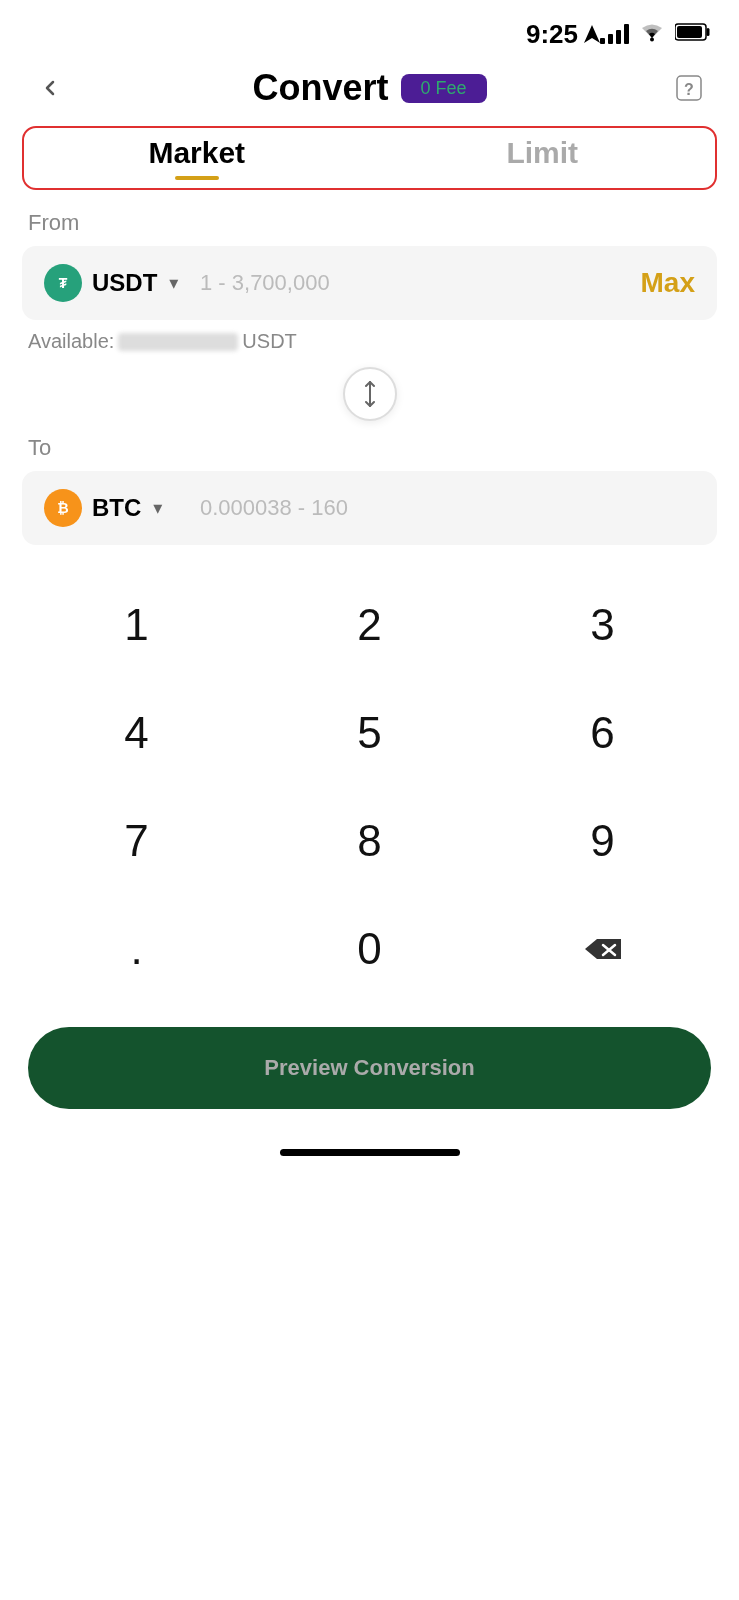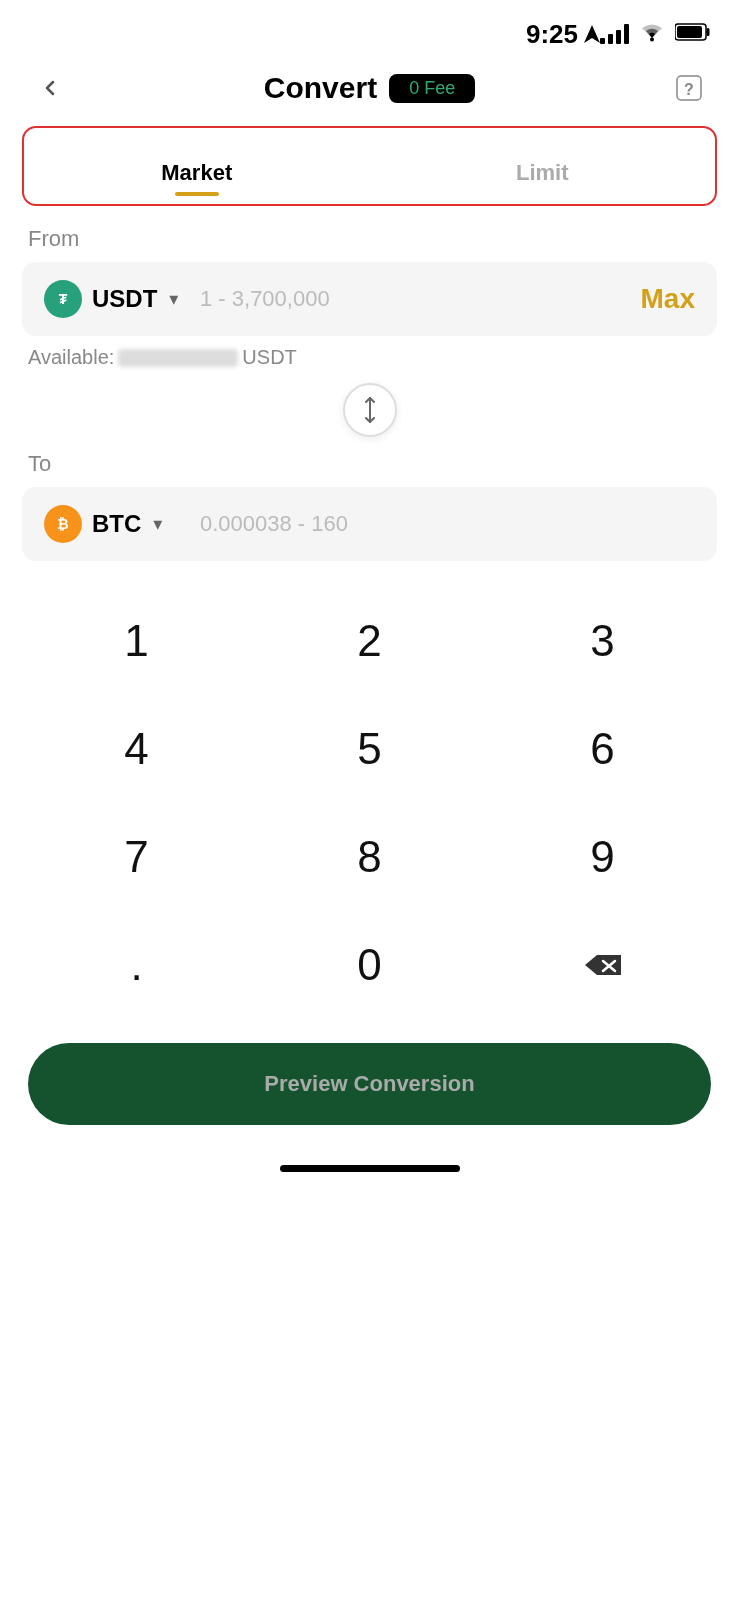--- a/index.html
+++ b/index.html
@@ -60,26 +60,26 @@
       align-items: center;
       justify-content: center;
       cursor: pointer;
     }
     .header-title-area {
       display: flex;
       align-items: center;
       gap: 12px;
     }
     .header-title {
-      font-size: 30px;
+      font-size: 36px;
       font-weight: 700;
       color: #000;
     }
     .fee-badge {
-      background: #000000;
+      background: #4c1d95;
       color: #2eaa6e;
       font-size: 18px;
       font-weight: 500;
       padding: 4px 20px;
       border-radius: 8px;
     }
     .help-btn {
       width: 44px;
       height: 44px;
       display: flex;
@@ -91,23 +91,23 @@
     
     .tab-bar {
       margin: 0 22px 20px 22px;
       border: 2.5px solid #e03030;
       border-radius: 14px;
       display: flex;
       overflow: hidden;
     }
     .tab {
       flex: 1;
-      padding: 32px 0 18px 0;
+      padding: 8px 0 18px 0;
       text-align: center;
-      font-size: 22px;
+      font-size: 30px;
       font-weight: 600;
       cursor: pointer;
       position: relative;
     }
     .tab.active {
       color: #000;
     }
     .tab.inactive {
       color: #aaa;
     }

